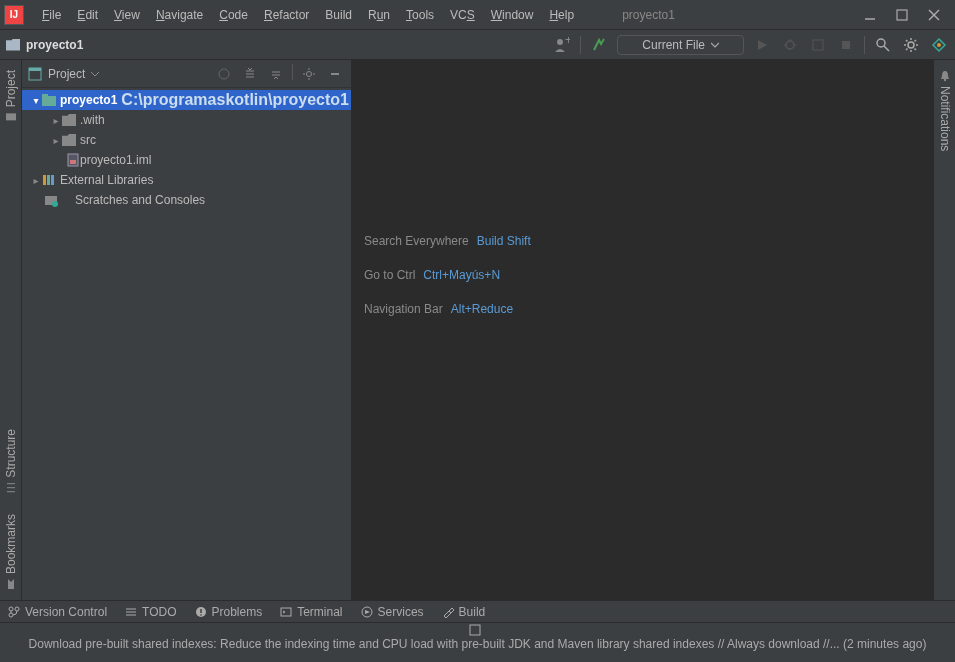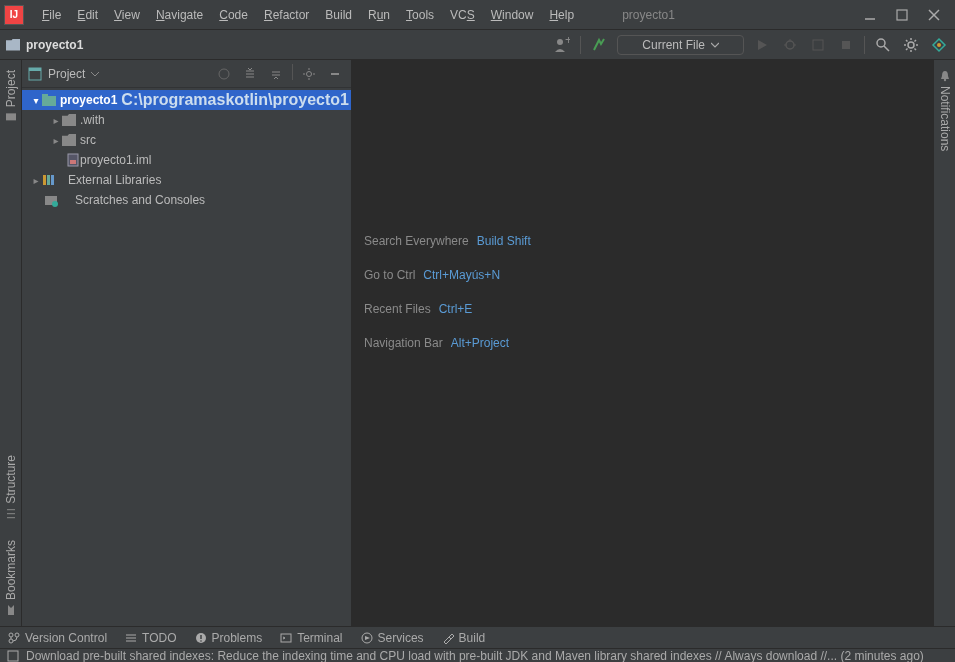--- a/index.html
+++ b/index.html
@@ -34,21 +34,21 @@
 .tree-row.selected .arrow { color: #fff; }
 .node-icon { width: 14px; height: 12px; margin-right: 4px; }
 .dim { color: #888; margin-left: 4px; font-size: 16px; font-weight: bold; }
 .tree-row.selected .dim { color: #cde; }
 .editor { flex: 1; background: #2b2b2b; display: flex; align-items: flex-start; justify-content: flex-start; position: relative; }
 .tips { position: absolute; left: 12px; top: 172px; }
 .tip-row { margin-bottom: 18px; font-size: 14px; color: #8a8a8a; }
 .tip-row .shortcut { color: #5a9bd5; margin-left: 8px; }
 .statusbar { height: 22px; background: #3c3f41; border-top: 1px solid #2b2b2b; display: flex; align-items: center; padding: 0 8px; gap: 18px; font-size: 11.5px; color: #aaa; }
 .st-item { display: flex; align-items: center; gap: 5px; cursor: pointer; }
-.statusbar2 { height: 14px; background: #3c3f41; border-top: 1px solid #2b2b2b; display: flex; align-items: center; padding: 0 6px; font-size: 11.5px; color: #aaa; }
+.statusbar2 { height: 40px; background: #3c3f41; border-top: 1px solid #2b2b2b; display: flex; align-items: center; padding: 0 6px; font-size: 11.5px; color: #aaa; flex-direction: column; }
 svg { display: block; }
 </style>
 </head>
 <body>
 
 <div class="menubar">
   <div class="app-icon">IJ</div>
   <div class="menu-item"><span class="u">F</span><span></span>ile</div>
   <div class="menu-item"><span class="u">E</span>dit</div>
   <div class="menu-item"><span class="u">V</span>iew</div>
@@ -266,45 +266,42 @@
           </svg>
         <span style="">proyecto1.iml</span>
       </div>
       <div class="tree-row" style="padding-left:8px">
         <span class="arrow">▸</span>
         <svg width="14" height="14">
             <rect x="1" y="2" width="3" height="10" fill="#c93"></rect>
             <rect x="5" y="2" width="3" height="10" fill="#6a9"></rect>
             <rect x="9" y="2" width="3" height="10" fill="#69c"></rect>
           </svg>
-        <span style="margin-left:12px">External Libraries</span>
+        <span style="margin-left:4px">External Libraries</span>
       </div>
       <div class="tree-row" style="padding-left:22px">
         <svg width="14" height="14">
             <rect x="1" y="3" width="12" height="9" fill="#888"></rect>
             <circle cx="11" cy="11" r="3" fill="#3a9"></circle>
           </svg>
         <span style="margin-left:17px">Scratches and Consoles</span>
       </div>
     </div>
   </div>
 
   <div class="editor">
     <div class="tips">
       <div class="tip-row">
         <span>Search Everywhere</span><span class="shortcut">Build Shift</span>
       </div>
       <div class="tip-row">
         <span>Go to Ctrl</span><span class="shortcut">Ctrl+Mayús+N</span>
       </div>
       <div class="tip-row">
-        <span>Recent Files</span><span class="shortcut">Ctrl+E</span>
-      </div>
-      <div class="tip-row">
-        <span>Navigation Bar</span><span class="shortcut">Alt+Project</span>
+        <span>Navigation Bar</span><span class="shortcut">Alt+Reduce</span>
       </div>
     </div>
   </div>
 
   <div class="right-gutter">
     <div class="gutter-label" style="transform:rotate(0deg);writing-mode:vertical-rl">
       <svg width="12" height="12">
           <path d="M6 1 Q9 1 9 6 L10 9 L2 9 L3 6 Q3 1 6 1 Z" fill="#888"></path>
           <circle cx="6" cy="10" r="1.2" fill="#888"></circle>
         </svg>

